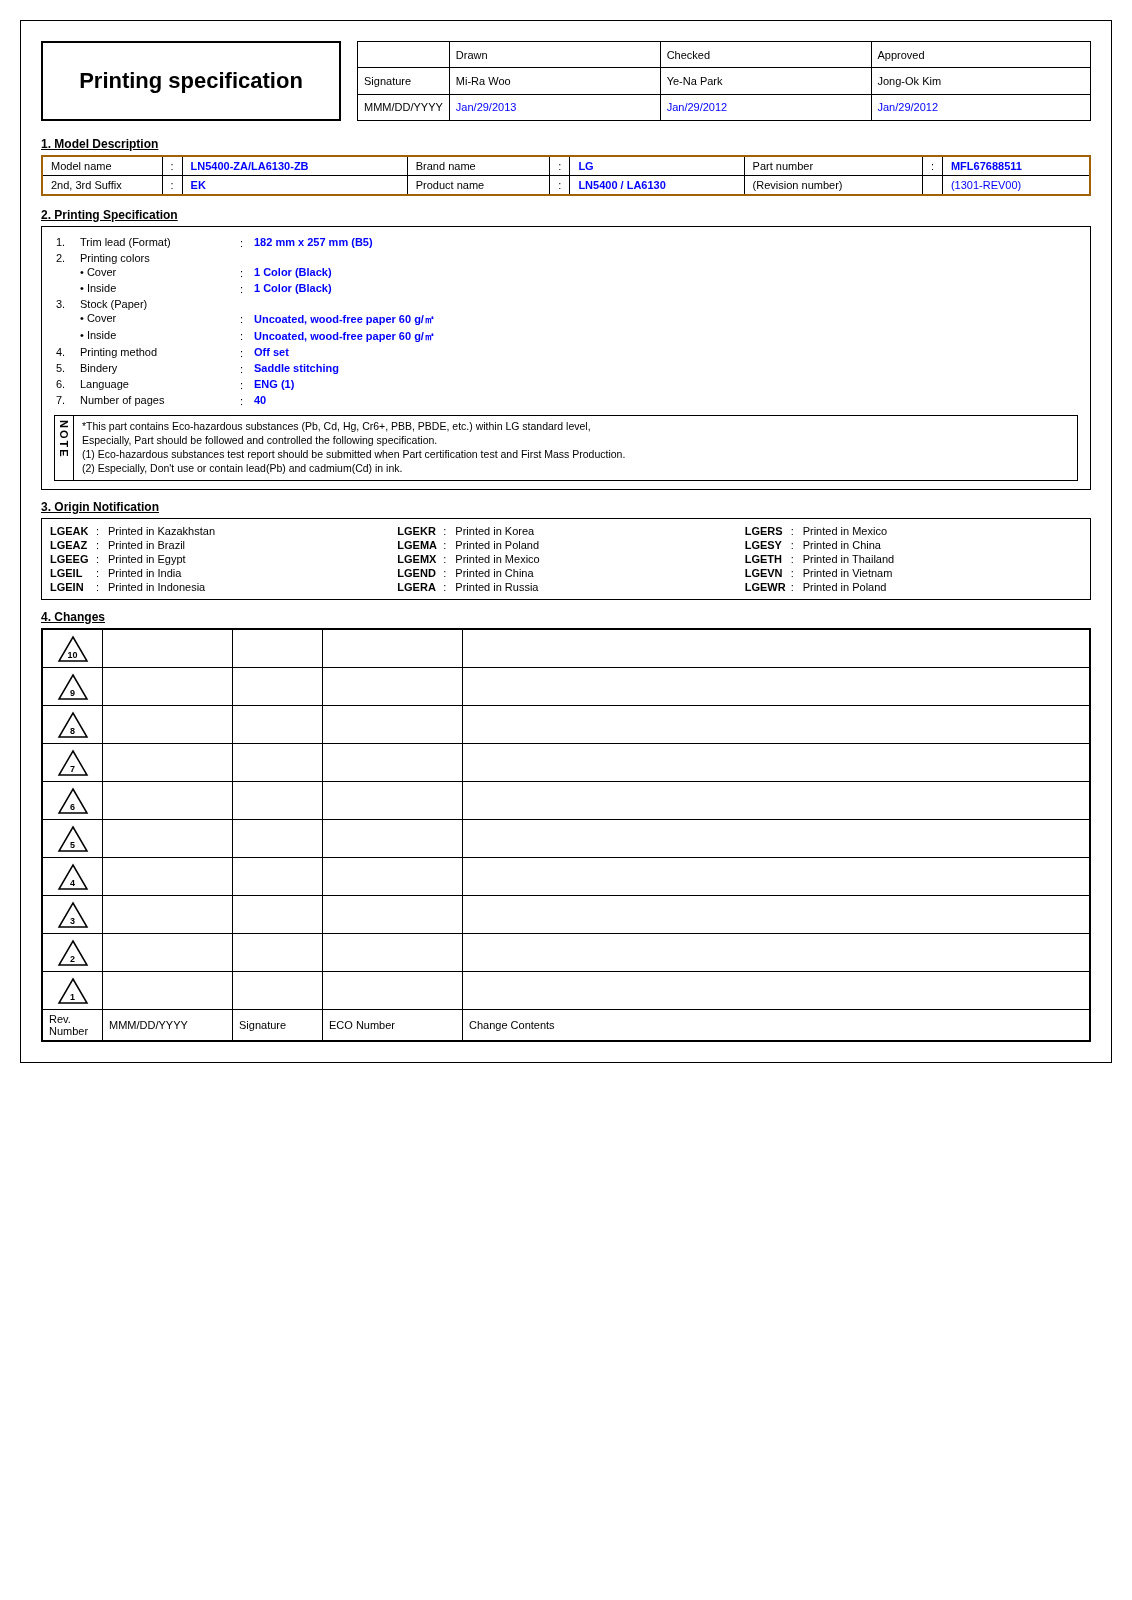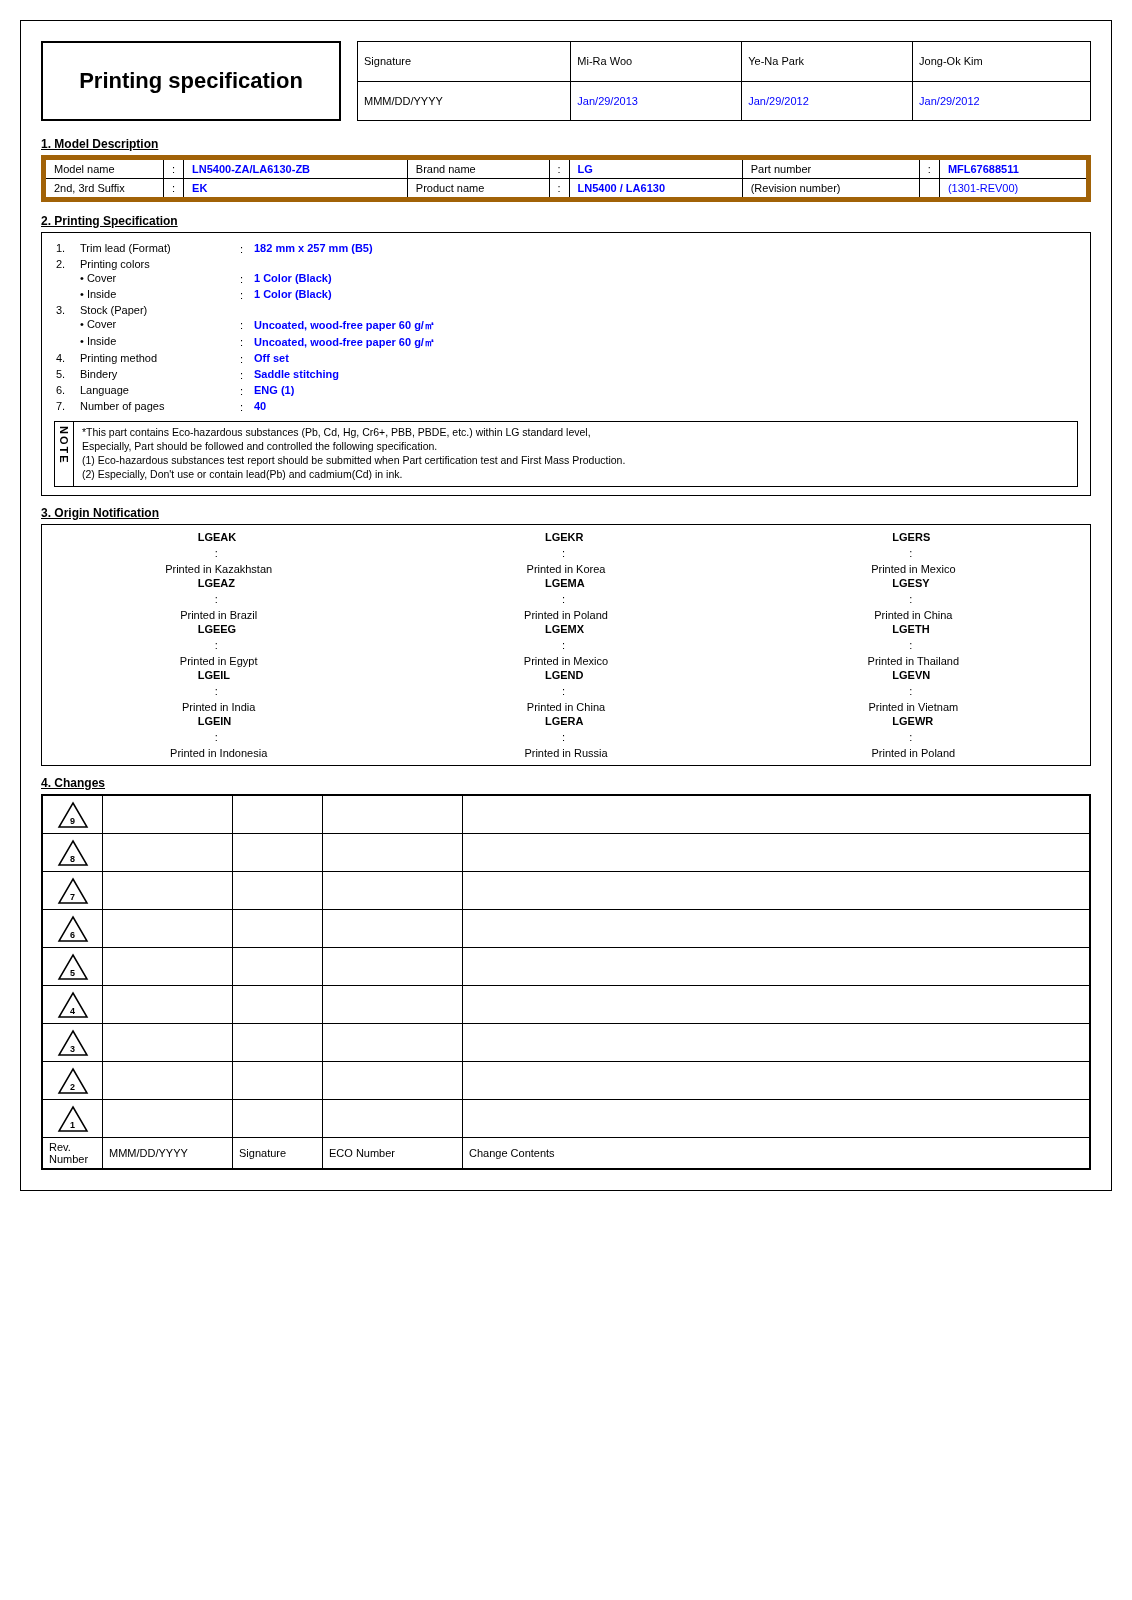--- a/index.html
+++ b/index.html
@@ -51,21 +51,21 @@
       font-size: 12px;
       margin: 10px 0 4px 0;
       text-decoration: underline;
     }
 
     
     .model-table {
       border-collapse: collapse;
       width: 100%;
       font-size: 11px;
-      border: 5px solid #a16207;
+      border: 2px solid #a16207;
     }
     .model-table td {
       border: 1px solid #000;
       padding: 3px 8px;
     }
 
     
     .spec-box {
       border: 1px solid #000;
       padding: 8px 12px;
@@ -115,21 +115,20 @@
     }
     .origin-grid {
       display: grid;
       grid-template-columns: 1fr 1fr 1fr;
       gap: 2px 10px;
     }
     .origin-row {
       display: flex;
       align-items: center;
       gap: 4px;
-      flex-direction: column;
     }
     .origin-code {
       font-weight: bold;
       min-width: 42px;
     }
     .origin-sep {
       min-width: 8px;
     }
 
     
@@ -186,20 +185,26 @@
 <body>
 
 <div class="outer-wrapper">
 
   <div class="header-area">
     <div class="title-box">
       <span>Printing specification</span>
     </div>
     <table class="header-table">
       <tbody id="header-table-body">
+          <tr>
+            <td style="width: 80px;"></td>
+            <td>Drawn</td>
+            <td>Checked</td>
+            <td>Approved</td>
+          </tr>
           <tr>
             <td>Signature</td>
             <td>Mi-Ra Woo</td>
             <td>Ye-Na Park</td>
             <td>Jong-Ok Kim</td>
           </tr>
           <tr>
             <td>MMM/DD/YYYY</td>
             <td style="color: rgb(0, 0, 255);">Jan/29/2013</td>
             <td style="color: rgb(0, 0, 255);">Jan/29/2012</td>
@@ -407,20 +412,36 @@
   <div class="changes-box">
     <table class="changes-table">
       <tbody id="changes-table-body">
           <tr>
             <td class="rev-cell">
               <div class="triangle-container">
     <div class="triangle-wrap">
       <svg class="triangle-svg" viewBox="0 0 32 28" xmlns="http://www.w3.org/2000/svg">
         <polygon points="16,2 30,26 2,26" fill="none" stroke="#000" stroke-width="1.5"></polygon>
       </svg>
+      <span class="triangle-num">10</span>
+    </div>
+  </div>
+            </td>
+            <td style="width: 130px;"></td>
+            <td style="width: 90px;"></td>
+            <td style="width: 140px;"></td>
+            <td></td>
+          </tr>
+          <tr>
+            <td class="rev-cell">
+              <div class="triangle-container">
+    <div class="triangle-wrap">
+      <svg class="triangle-svg" viewBox="0 0 32 28" xmlns="http://www.w3.org/2000/svg">
+        <polygon points="16,2 30,26 2,26" fill="none" stroke="#000" stroke-width="1.5"></polygon>
+      </svg>
       <span class="triangle-num">9</span>
     </div>
   </div>
             </td>
             <td style="width: 130px;"></td>
             <td style="width: 90px;"></td>
             <td style="width: 140px;"></td>
             <td></td>
           </tr>
           <tr>

